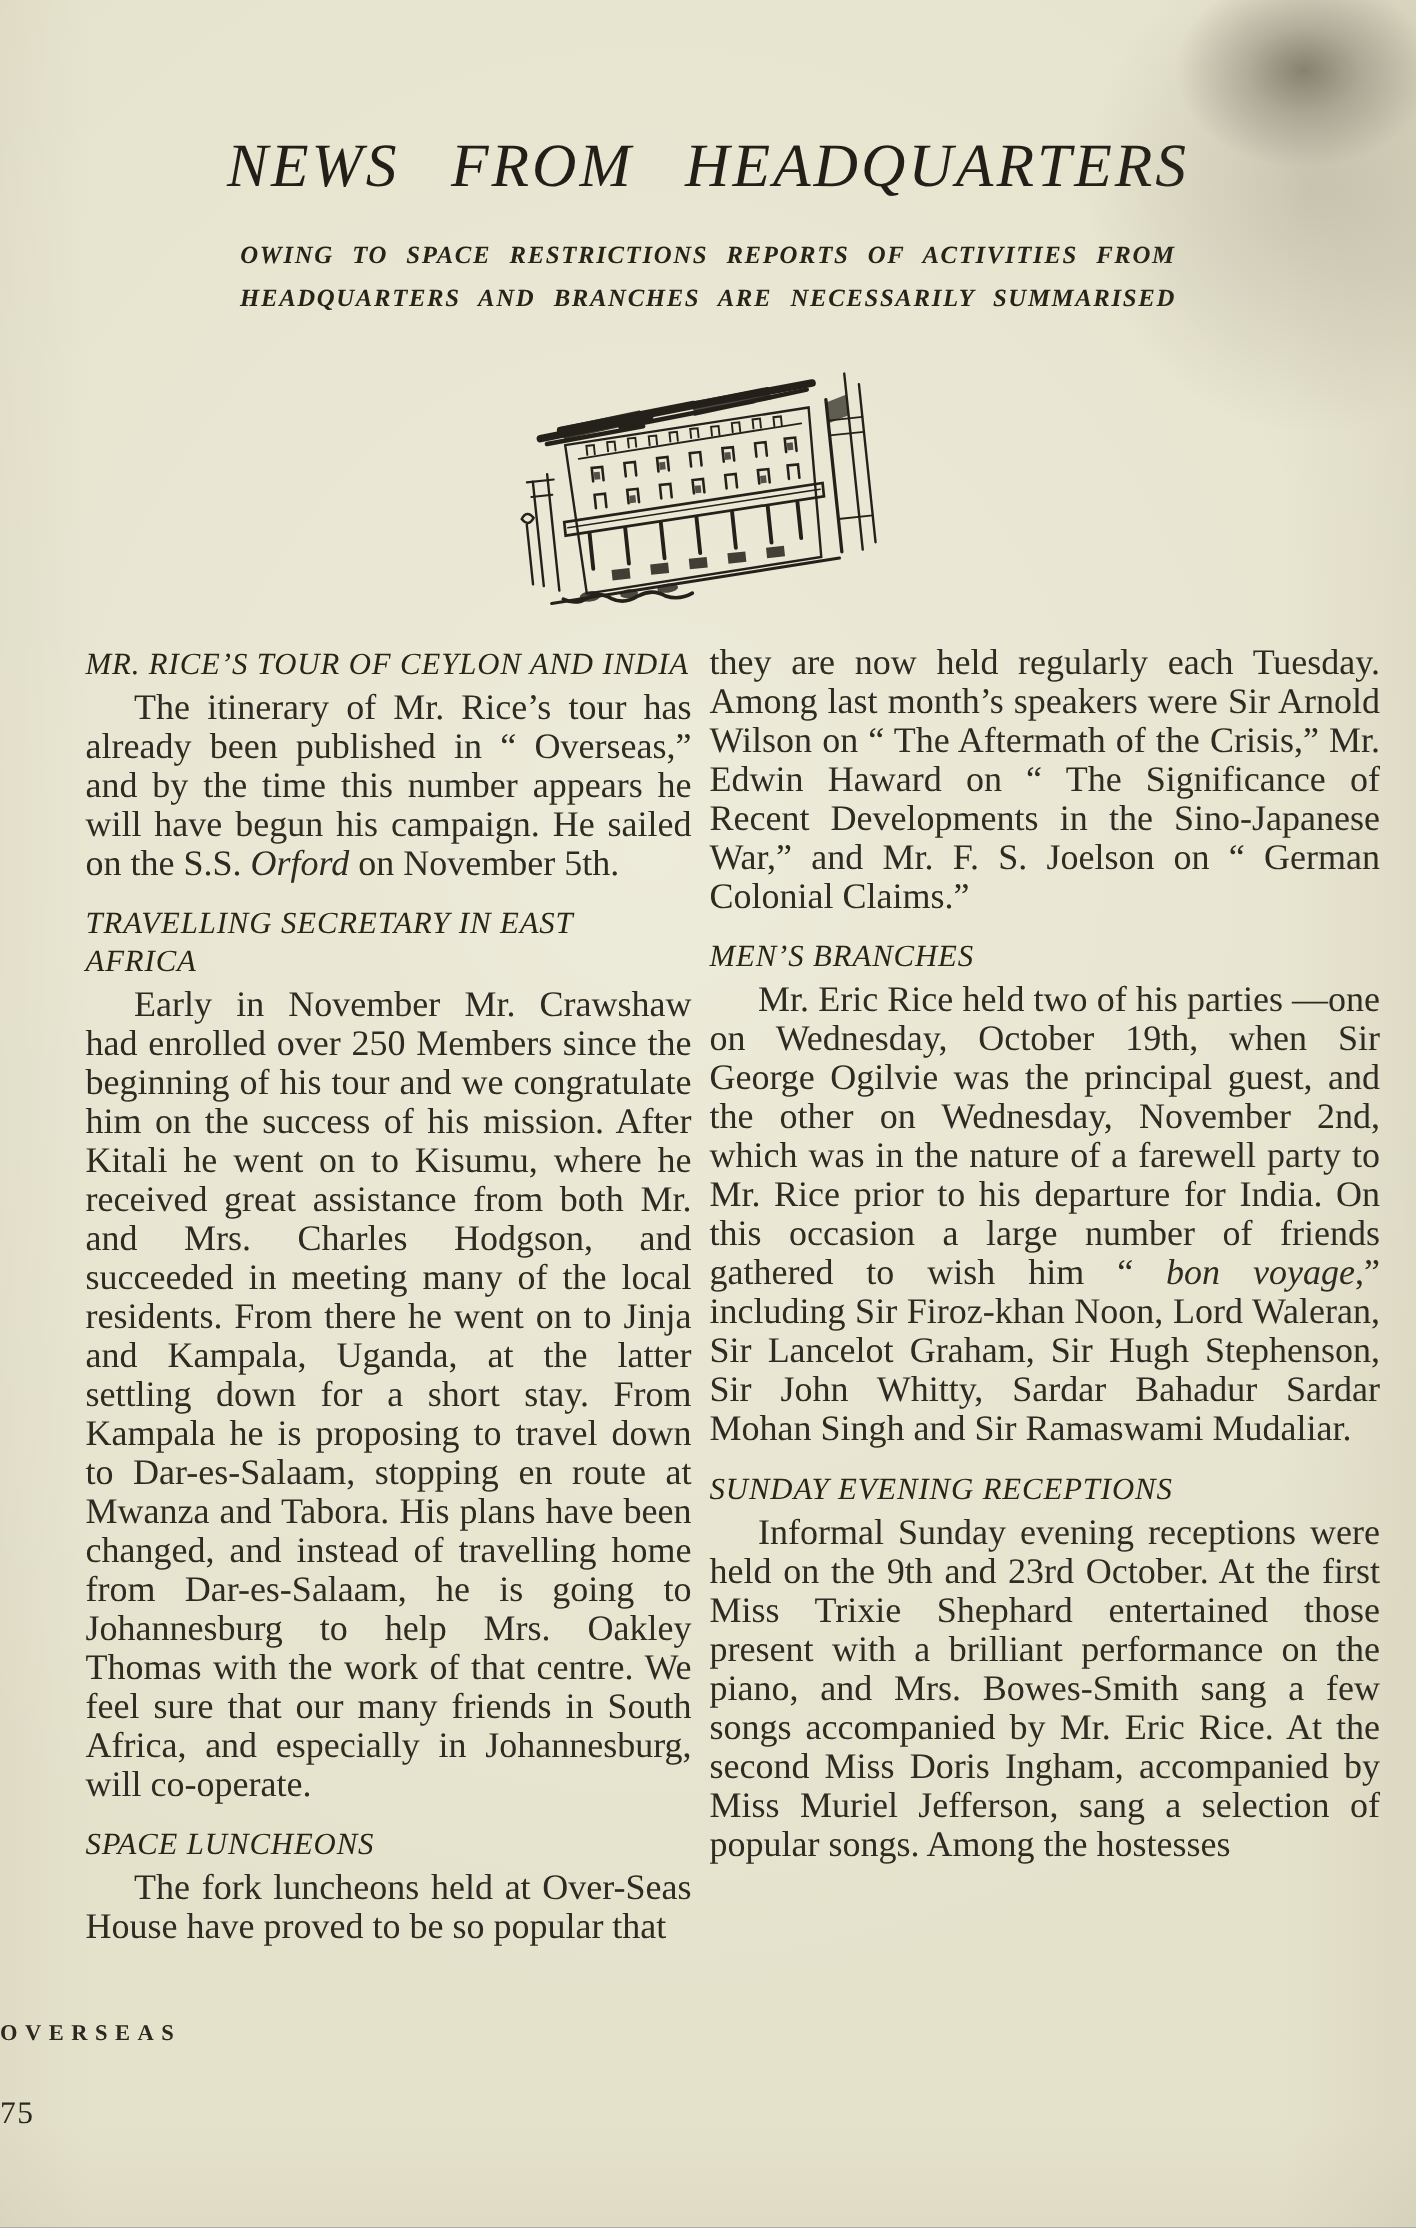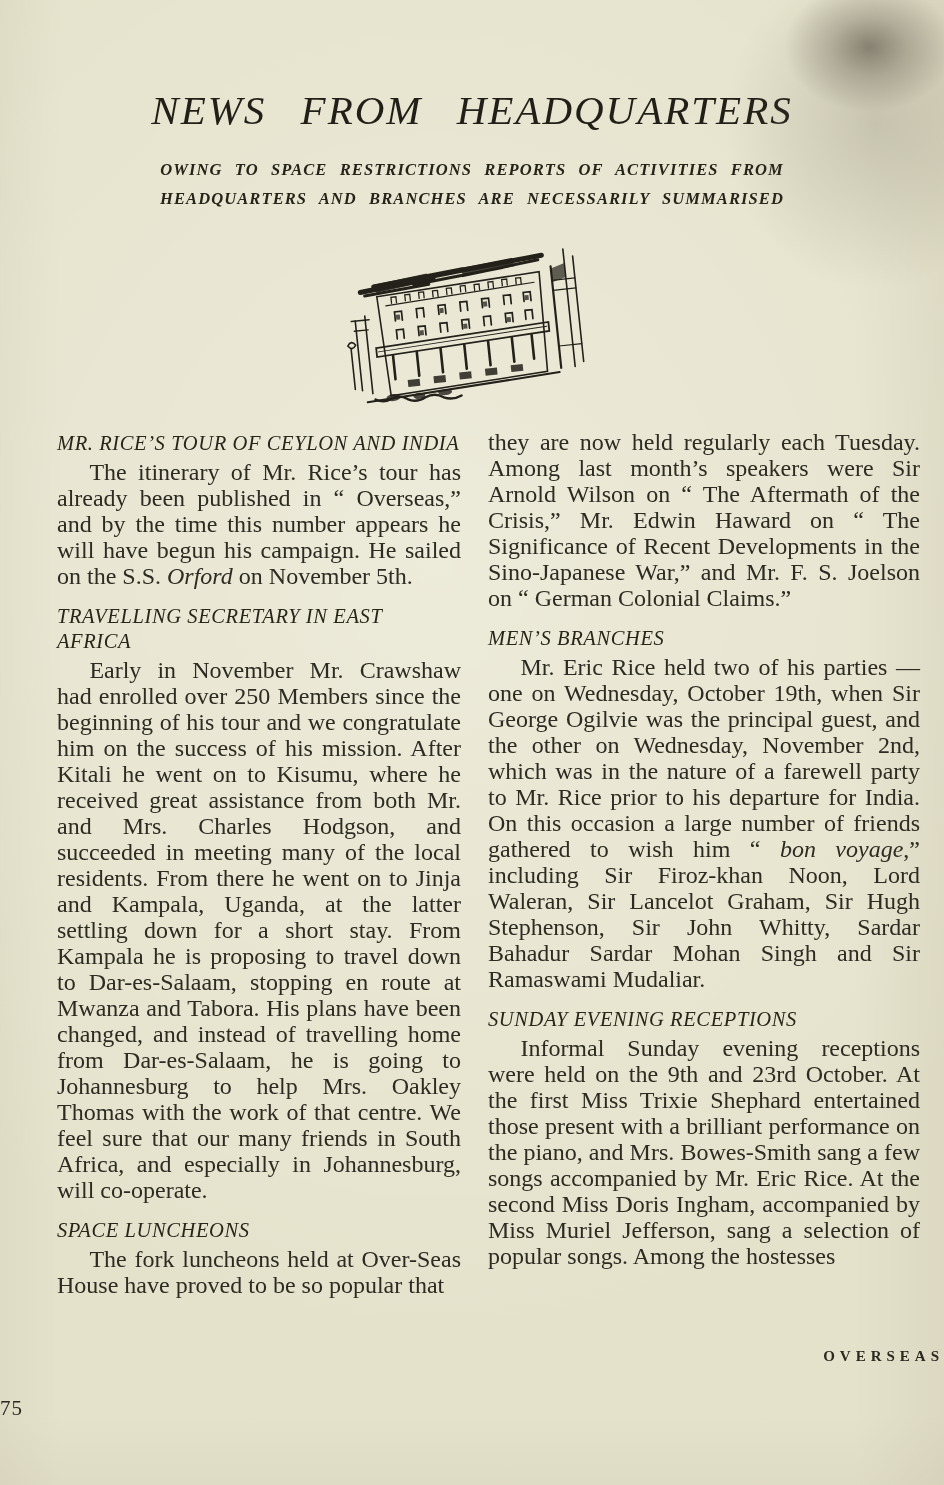--- a/index.html
+++ b/index.html
@@ -43,43 +43,43 @@
     letter-spacing:1.1px;word-spacing:7px;
     color:#262419;
   }
   .illustration-wrap{
     margin-top:24px;
     display:flex;justify-content:center;
   }
   .columns{
     display:flex;
     margin:20px 24px 0 57px;
-    gap:27px;
+    gap:12px;
   }
   .col-left{width:404px;flex:0 0 404px;}
   .col-right{flex:1;}
   .section-heading{
     margin:15px 0 3px;
     font-size:20.5px;line-height:25px;
     font-style:italic;font-weight:normal;
     letter-spacing:0.6px;
     color:#282619;
   }
   .section-heading.first{margin-top:2px;}
   .body-para{
     margin:0;
     font-size:24px;line-height:26px;
     text-align:justify;
     text-indent:1.35em;
     color:#2d2b22;
   }
   .body-para.noindent{text-indent:0;}
   .footer-journal{
-    position:absolute;left:12px;right:0;top:1348px;
-    text-align:right;
+    position:absolute;left:0;right:0;top:1348px;
+    text-align:left;
     font-size:15px;font-weight:bold;
     letter-spacing:5px;
     color:#2b291f;
   }
   .footer-pagenum{
     position:absolute;left:0;right:0;top:1396px;
     font-size:21px;letter-spacing:1px;
     color:#2b291f;
   }
   .sketch{display:block;}

